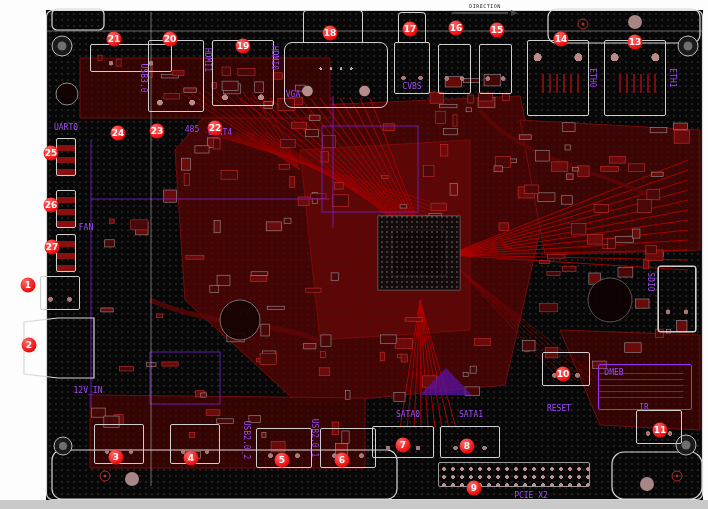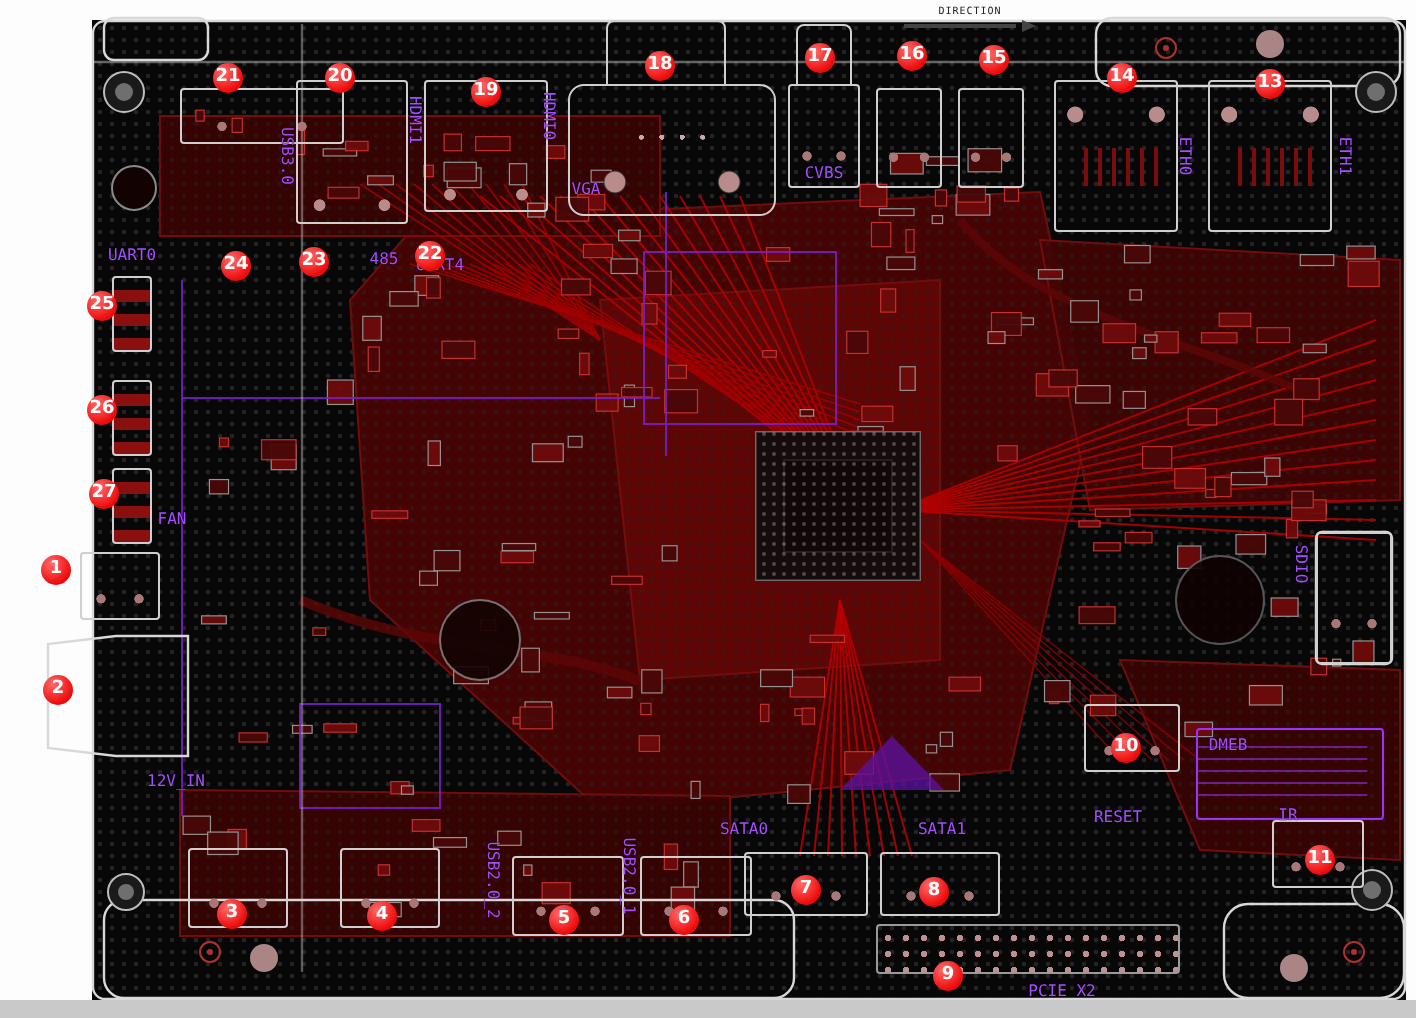--- a/index.html
+++ b/index.html
@@ -397,25 +397,25 @@
         <div class="silk vert" style="left: 143px; top: 78px;">USB3.0</div>
         <div class="silk vert" style="left: 207px; top: 60px;">HDMI1</div>
         <div class="silk vert" style="left: 274px; top: 58px;">HDMI0</div>
         <div class="silk" style="left: 293px; top: 95px;">VGA</div>
         <div class="silk" style="left: 412px; top: 87px;">CVBS</div>
         <div class="silk vert" style="left: 592px; top: 78px;">ETH0</div>
         <div class="silk vert" style="left: 672px; top: 78px;">ETH1</div>
         <div class="silk" style="left: 66px; top: 128px;">UART0</div>
         <div class="silk" style="left: 172px; top: 130px; padding-left: 40px;">485</div>
         <div class="silk" style="left: 220px; top: 133px;">UART4</div>
-        <div class="silk" style="left: 86px; top: 228px; margin-top: 32px;">FAN</div>
+        <div class="silk" style="left: 86px; top: 228px;">FAN</div>
         <div class="silk" style="left: 88px; top: 391px;">12V_IN</div>
         <div class="silk vert" style="left: 246px; top: 440px;">USB2.0_2</div>
         <div class="silk vert" style="left: 314px; top: 438px;">USB2.0_1</div>
-        <div class="silk" style="left: 372px; top: 415px;">SATA0</div>
+        <div class="silk" style="left: 408px; top: 415px;">SATA0</div>
         <div class="silk" style="left: 471px; top: 415px;">SATA1</div>
         <div class="silk" style="left: 531px; top: 496px;">PCIE X2</div>
         <div class="silk" style="left: 559px; top: 409px;">RESET</div>
         <div class="silk" style="left: 614px; top: 373px;">DMEB</div>
         <div class="silk" style="left: 644px; top: 408px;">IR</div>
         <div class="silk vert" style="left: 650px; top: 282px;">SDIO</div>
       </div>
     <div class="layer" id="callouts-layer" style="left:-46px;top:-10px;">
         <div class="callout" style="left: 28px; top: 285px;">1</div>
         <div class="callout" style="left: 29px; top: 345px;">2</div>

